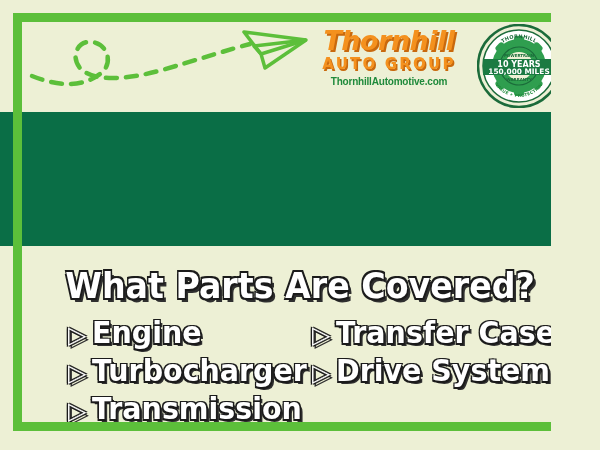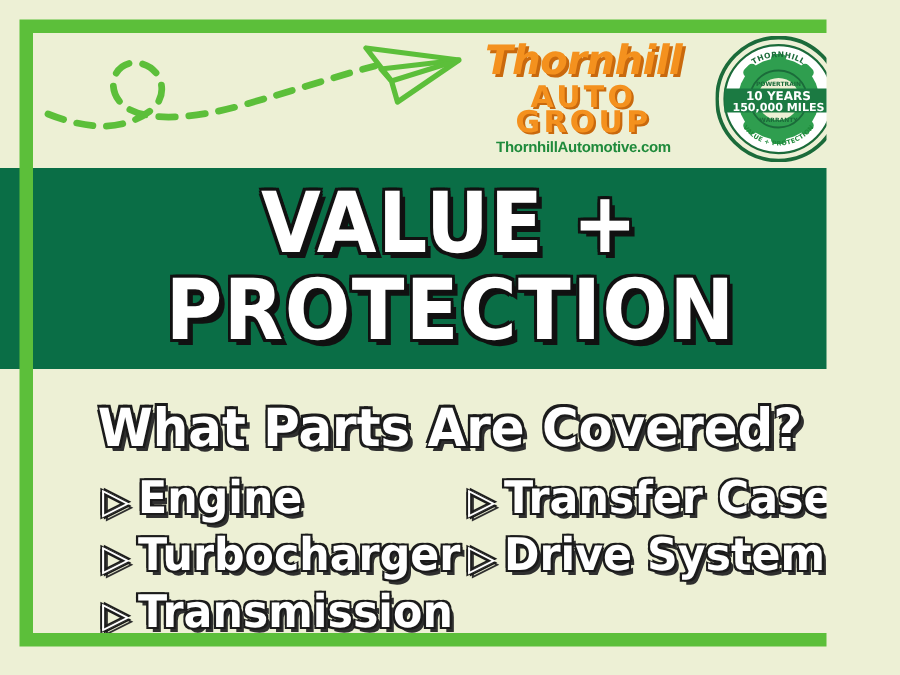--- a/index.html
+++ b/index.html
@@ -30,21 +30,21 @@
   .doodle svg{display:block;}
 
   .logo{position:absolute;left:313px;top:26px;width:152px;height:78px;text-align:center;}
   .logo-word{
     font-size:27px;font-weight:bold;font-style:italic;letter-spacing:-0.5px;
     color:#f4911e;line-height:30px;
     text-shadow:2px 2px 0 #c9690d;
     font-family:"DejaVu Sans", sans-serif;
   }
   .logo-sub{
-    font-size:20px;font-weight:bold;letter-spacing:2.2px;color:#f4911e;
+    font-size:15px;font-weight:bold;letter-spacing:2.2px;color:#f4911e;
     line-height:17px;text-shadow:1.5px 1.5px 0 #c9690d;
     font-family:"DejaVu Sans", sans-serif;
   }
   .logo-url{
     font-size:10px;font-weight:bold;color:#1f8a3b;line-height:14px;margin-top:2px;
     letter-spacing:-0.2px;font-family:"Liberation Sans", sans-serif;
   }
 
   .badge{position:absolute;left:477px;top:24px;width:84px;height:84px;}
   .badge svg{display:block;}
@@ -167,24 +167,20 @@
         </text>
         <text x="42" y="33" text-anchor="middle" font-family="DejaVu Sans, sans-serif" font-size="4" font-weight="bold" fill="#1b6b3a">POWERTRAIN</text>
         <rect x="6" y="35" width="72" height="16" fill="#1b7a42"></rect>
         <text x="42" y="42.5" text-anchor="middle" font-family="DejaVu Sans, sans-serif" font-size="8" font-weight="bold" fill="#ffffff">10 YEARS</text>
         <text x="42" y="50" text-anchor="middle" font-family="DejaVu Sans, sans-serif" font-size="7.4" font-weight="bold" fill="#ffffff">150,000 MILES</text>
         <text x="42" y="57" text-anchor="middle" font-family="DejaVu Sans, sans-serif" font-size="4" font-weight="bold" fill="#1b6b3a">WARRANTY</text>
       </svg>
     </div>
   </div>
 
-  <div class="headline">
-    <div class="hl-line">VALUE +</div>
-    <div class="hl-line">PROTECTION</div>
-  </div>
 
   <div class="lower">
     <div class="subhead">What Parts Are Covered?</div>
 
     <div class="cols">
       <div class="col col-left">
         <div class="item">
           <span class="bullet">▷</span>
           <span class="item-label">Engine</span>
         </div>

